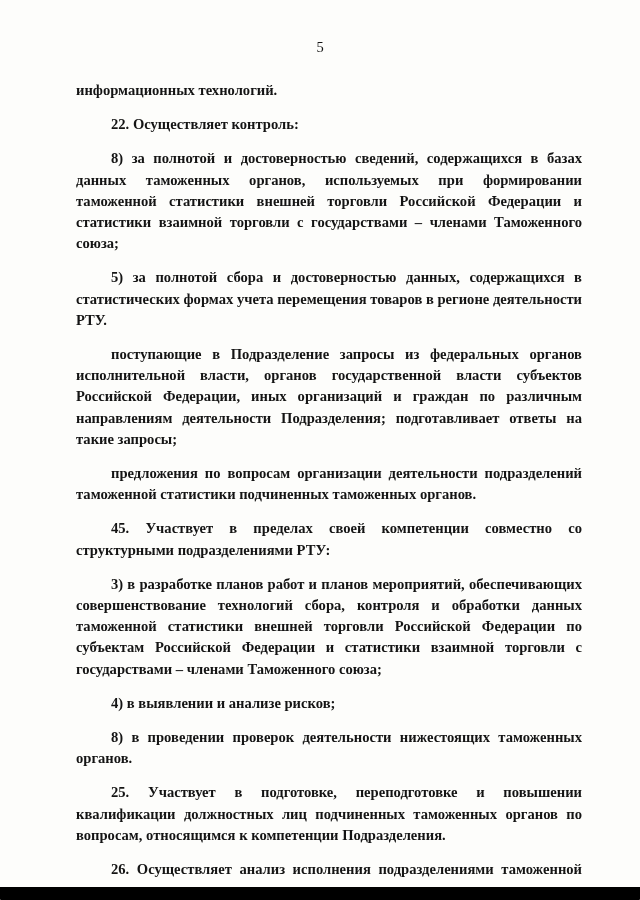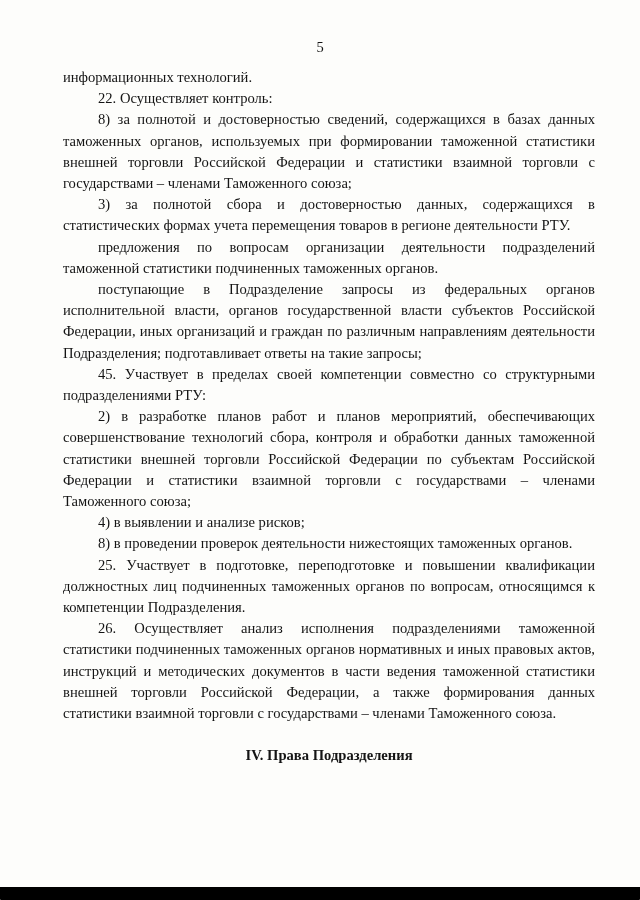--- a/index.html
+++ b/index.html
@@ -23,22 +23,23 @@
     font-size: 14.5px;
     line-height: 21px;
   }
   .doc-body {
     padding: 9px 45px 0 63px;
     font-size: 14.6px;
     line-height: 21.2px;
     text-align: justify;
   }
   .doc-body p {
-    margin: 0;
+    margin: 13px;
     text-indent: 35px;
+    font-weight: bold;
   }
   .doc-body p.continuation {
     text-indent: 0;
   }
   .doc-body p.heading {
     text-indent: 0;
     text-align: center;
     font-weight: bold;
     margin: 21px 0 21px 0;
   }
@@ -54,25 +55,25 @@
 </style>
 </head>
 <body>
 
 <div class="page">
   <div class="page-number">5</div>
   <div class="doc-body">
       <p class="continuation">информационных технологий.</p>
       <p class="body">22. Осуществляет контроль:</p>
       <p class="body">8) за полнотой и достоверностью сведений, содержащихся в базах данных таможенных органов, используемых при формировании таможенной статистики внешней торговли Российской Федерации и статистики взаимной торговли с государствами – членами Таможенного союза;</p>
-      <p class="body">3) за полнотой сбора и достоверностью данных, содержащихся в статистических формах учета перемещения товаров в регионе деятельности РТУ.</p>
+      <p class="body">5) за полнотой сбора и достоверностью данных, содержащихся в статистических формах учета перемещения товаров в регионе деятельности РТУ.</p>
+      <p class="body">поступающие в Подразделение запросы из федеральных органов исполнительной власти, органов государственной власти субъектов Российской Федерации, иных организаций и граждан по различным направлениям деятельности Подразделения; подготавливает ответы на такие запросы;</p>
       <p class="body">предложения по вопросам организации деятельности подразделений таможенной статистики подчиненных таможенных органов.</p>
-      <p class="body">поступающие в Подразделение запросы из федеральных органов исполнительной власти, органов государственной власти субъектов Российской Федерации, иных организаций и граждан по различным направлениям деятельности Подразделения; подготавливает ответы на такие запросы;</p>
       <p class="body">45. Участвует в пределах своей компетенции совместно со структурными подразделениями РТУ:</p>
-      <p class="body">2) в разработке планов работ и планов мероприятий, обеспечивающих совершенствование технологий сбора, контроля и обработки данных таможенной статистики внешней торговли Российской Федерации по субъектам Российской Федерации и статистики взаимной торговли с государствами – членами Таможенного союза;</p>
+      <p class="body">3) в разработке планов работ и планов мероприятий, обеспечивающих совершенствование технологий сбора, контроля и обработки данных таможенной статистики внешней торговли Российской Федерации по субъектам Российской Федерации и статистики взаимной торговли с государствами – членами Таможенного союза;</p>
       <p class="body">4) в выявлении и анализе рисков;</p>
       <p class="body">8) в проведении проверок деятельности нижестоящих таможенных органов.</p>
       <p class="body">25. Участвует в подготовке, переподготовке и повышении квалификации должностных лиц подчиненных таможенных органов по вопросам, относящимся к компетенции Подразделения.</p>
       <p class="body">26. Осуществляет анализ исполнения подразделениями таможенной статистики подчиненных таможенных органов нормативных и иных правовых актов, инструкций и методических документов в части ведения таможенной статистики внешней торговли Российской Федерации, а также формирования данных статистики взаимной торговли с государствами – членами Таможенного союза.</p>
       <p class="heading">IV. Права Подразделения</p>
     </div>
   <div class="scan-artifact-bottom"></div>
 </div>
 
 </body></html>

